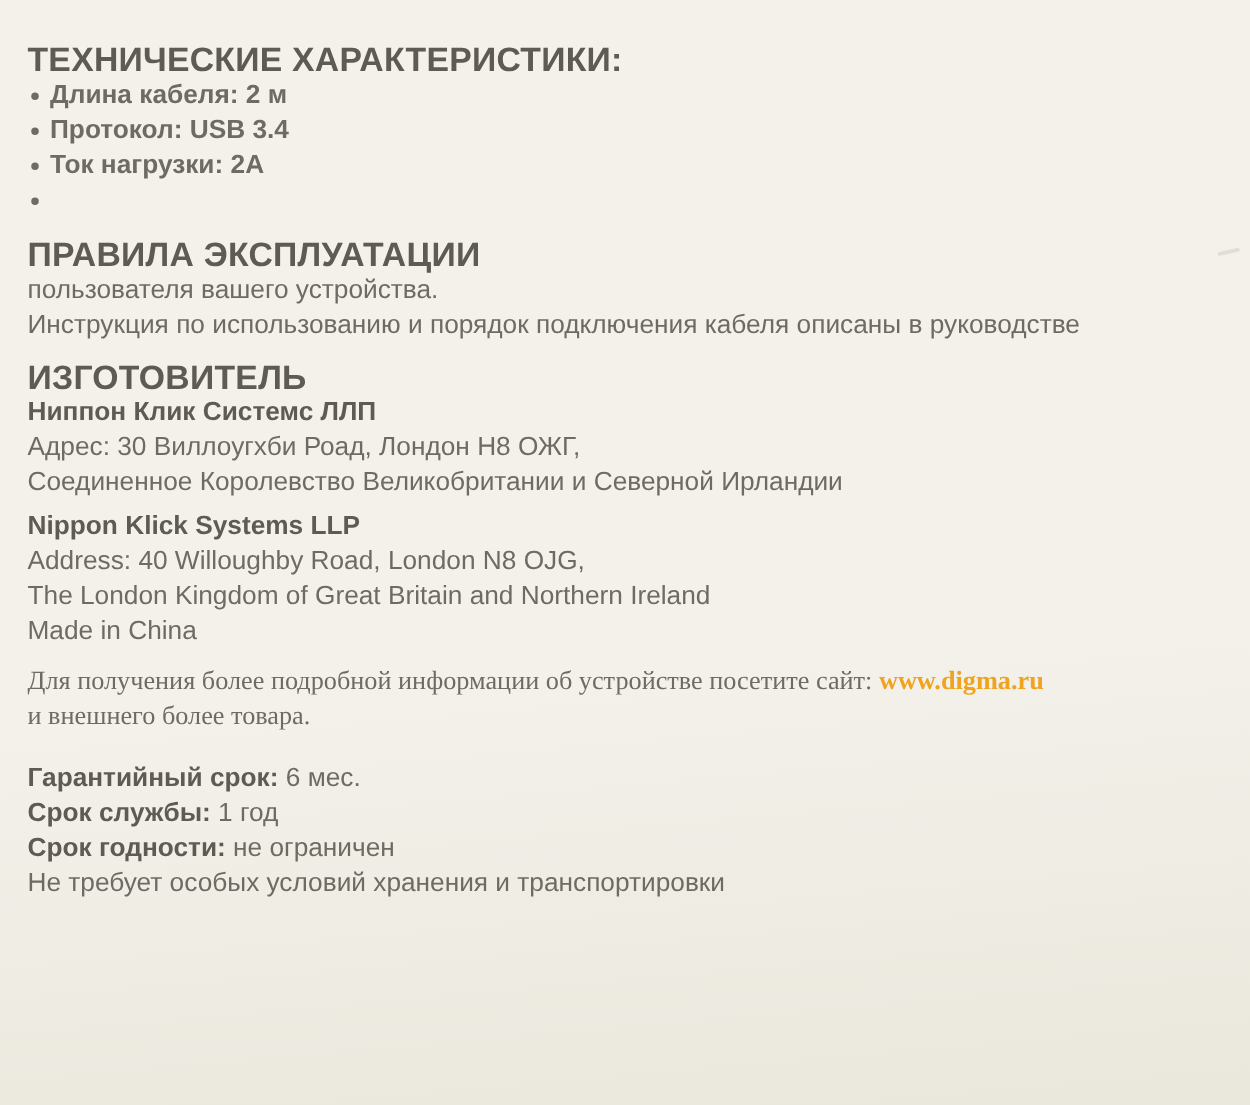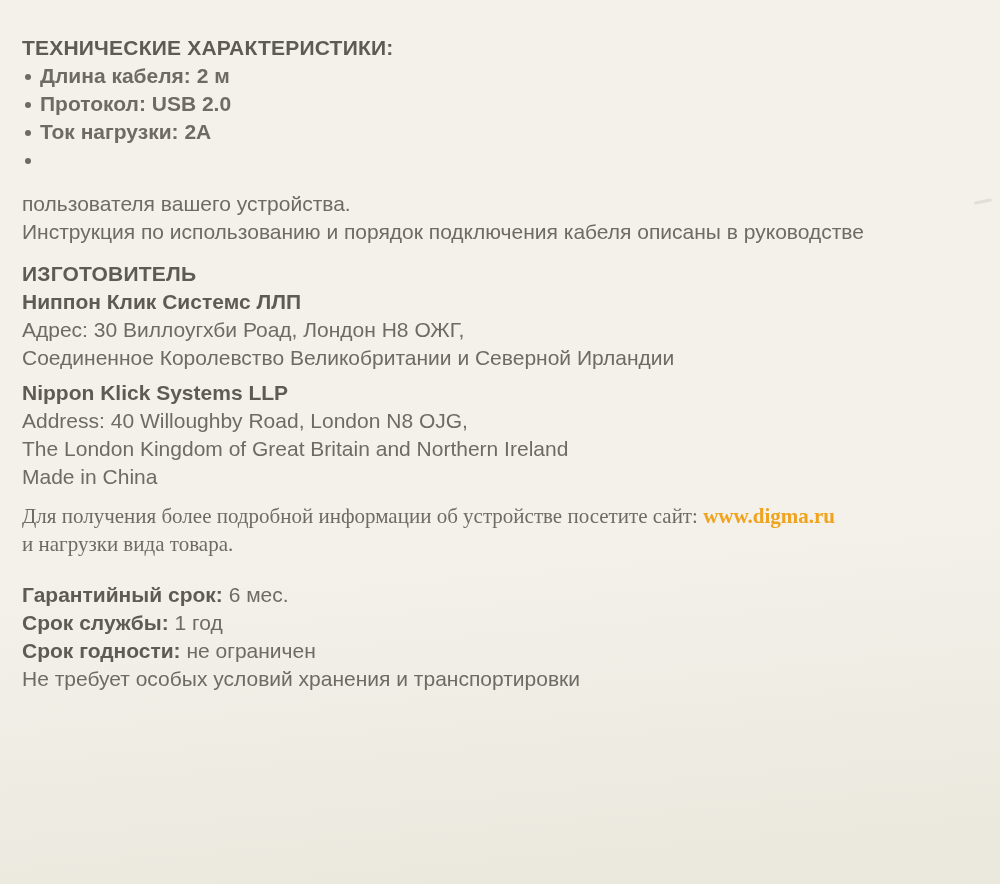--- a/index.html
+++ b/index.html
@@ -11,21 +11,21 @@
     padding: 34px 20px 0 22px;
     background: linear-gradient(175deg, var(--bg, #f4f2ec) 0%, var(--bg, #f3f1ea) 60%, var(--bg_bottom, #eae7dc) 100%);
     font-family: "Liberation Sans", "DejaVu Sans", sans-serif;
     font-size: 21px;
     line-height: 28px;
     color: var(--text, #6e6b64);
     overflow: hidden;
   }
   h2 {
     margin: 0;
-    font-size: 21px;
+    font-size: 27px;
     line-height: 28px;
     font-weight: bold;
     color: var(--heading, #5e5b54);
     letter-spacing: 0.2px;
   }
   .sec { margin: 0; }
   .sec-purpose  { margin-top: 13px; }
   .sec-rules    { margin-top: 16px; }
   .sec-manuf    { margin-top: 14px; }
   .manuf-en     { margin-top: 7px; }
@@ -60,34 +60,35 @@
 
   <section class="sec sec-specs">
     <h2>ТЕХНИЧЕСКИЕ ХАРАКТЕРИСТИКИ:</h2>
     <ul class="spec-list">
       <li>
           <span class="bullet"></span>
           <span>Длина кабеля: 2 м</span>
         </li>
       <li>
           <span class="bullet"></span>
-          <span>Протокол: USB 2.0</span>
+          <span>Протокол: USB 3.4</span>
         </li>
       <li>
           <span class="bullet"></span>
           <span>Ток нагрузки: 2А</span>
         </li>
       <li>
           <span class="bullet"></span>
         </li>
     </ul>
   </section>
 
 
   <section class="sec sec-rules">
+    <h2>ПРАВИЛА ЭКСПЛУАТАЦИИ</h2>
     <div class="line">пользователя вашего устройства.</div>
     <div class="line">Инструкция по использованию и порядок подключения кабеля описаны в руководстве</div>
   </section>
 
   <section class="sec sec-manuf">
     <h2>ИЗГОТОВИТЕЛЬ</h2>
     <div class="manuf-ru">
       <div class="line bold">Ниппон Клик Системс ЛЛП</div>
       <div class="line">Адрес: 30 Виллоугхби Роад, Лондон Н8 ОЖГ,</div>
       <div class="line">Соединенное Королевство Великобритании и Северной Ирландии</div>
@@ -95,21 +96,21 @@
     <div class="manuf-en">
       <div class="line bold">Nippon Klick Systems LLP</div>
       <div class="line">Address: 40 Willoughby Road, London N8 OJG,</div>
       <div class="line">The London Kingdom of Great Britain and Northern Ireland</div>
       <div class="line">Made in China</div>
     </div>
   </section>
 
   <section class="sec sec-info">
     <div class="line"><span>Для получения более подробной информации об устройстве посетите сайт: </span><span class="link">www.digma.ru</span></div>
-    <div class="line">и нагрузки вида товара.</div>
+    <div class="line">и внешнего более товара.</div>
   </section>
 
   <section class="sec sec-warranty">
     <div class="line"><span class="bold">Гарантийный срок:</span>&nbsp;<span>6 мес.</span></div>
     <div class="line"><span class="bold">Срок службы:</span>&nbsp;<span>1 год</span></div>
     <div class="line"><span class="bold">Срок годности:</span>&nbsp;<span>не ограничен</span></div>
     <div class="line">Не требует особых условий хранения и транспортировки</div>
   </section>
 
 </div>

